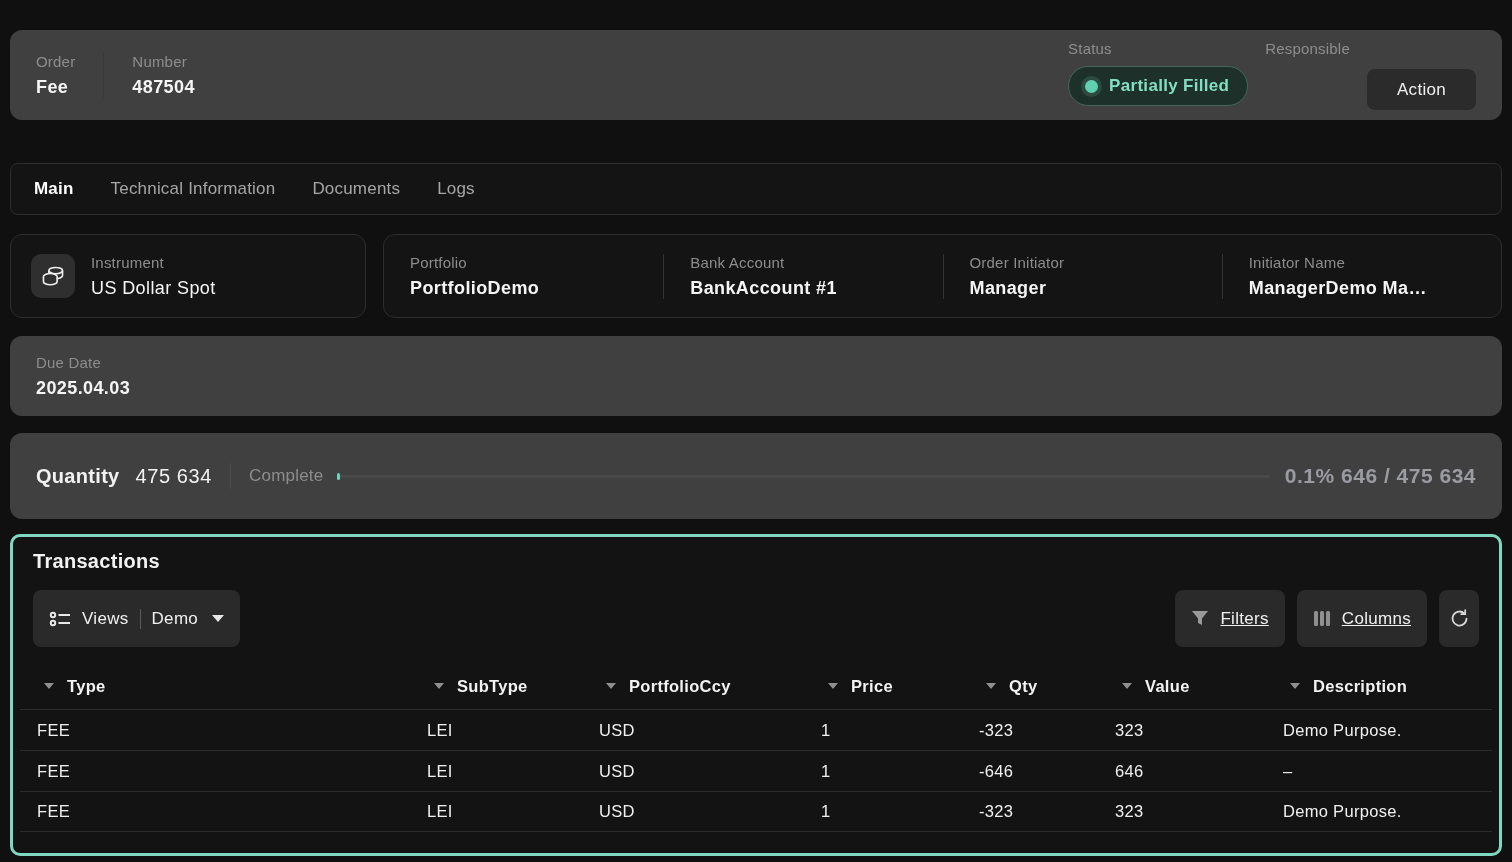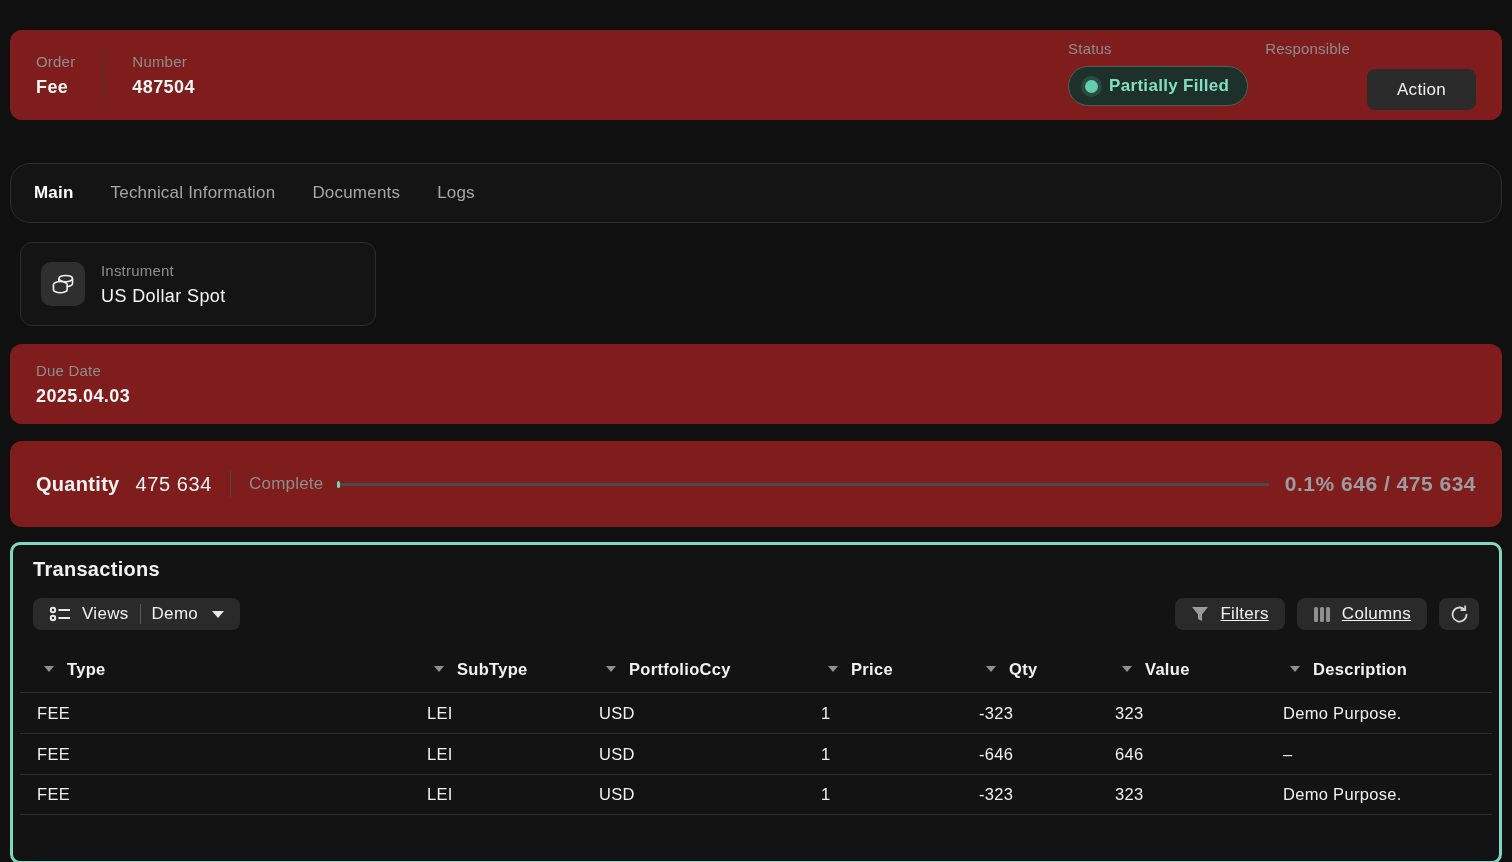--- a/index.html
+++ b/index.html
@@ -1,19 +1,19 @@
 <!DOCTYPE html>
 <html><head>
 <meta charset="utf-8">
 <style>
   * { margin:0; padding:0; box-sizing:border-box; }
   html,body { width:1512px; height:862px; background:#101010; overflow:hidden;
     font-family:"Liberation Sans", sans-serif; color:#f2f2f2; }
 
-  .card { background:#7f1d1d; border-radius:12px; margin:0 10px; }
+  .card { background:#404040; border-radius:12px; margin:0 10px; }
   .label { color:#8d8d8d; font-size:15px; letter-spacing:.2px; }
   .value { color:#f5f5f5; font-size:18px; font-weight:700; letter-spacing:.4px; margin-top:7px; }
 
   
   .header-card { margin-top:30px; height:90px; display:flex; align-items:center;
     justify-content:space-between; padding:0 26px 0 26px; }
   .header-left { display:flex; align-items:center; height:100%; }
   .field-block { padding-right:28px; }
   .vdivider { width:1px; height:46px; background:#3a3a3a; margin-right:28px; }
   .header-right { display:flex; align-items:flex-start; gap:17px; }
@@ -24,27 +24,27 @@
     box-shadow:0 0 0 4px #2c4a40; margin-left:4px; }
   .status-text { color:#82dfc2; font-weight:700; font-size:17px; letter-spacing:.3px; }
   .chip { display:flex; align-items:center; gap:16px; background:#2e2e2e; border-radius:8px;
     padding:0 16px; height:41px; font-size:17px; color:#f0f0f0; letter-spacing:.4px; }
   .icon-btn-inline { display:flex; align-items:center; cursor:pointer; }
   .action-btn { margin-top:29px; background:#2b2b2b; border:none; border-radius:8px;
     color:#f0f0f0; font-size:17px; padding:0 30px; height:41px; letter-spacing:.3px;
     font-family:inherit; cursor:pointer; }
 
   
-  .tabbar { margin:43px 10px 0; height:60px; background:#141414; border:1px solid #2d2d2d;
-    border-radius:20px; display:flex; align-items:center; padding:0 23px; gap:37px; }
+  .tabbar { margin:43px 10px 0; height:52px; background:#141414; border:1px solid #2d2d2d;
+    border-radius:8px; display:flex; align-items:center; padding:0 23px; gap:37px; }
   .tab { font-size:17px; color:#a6a6a6; cursor:pointer; letter-spacing:.2px; }
   .tab.active { color:#ffffff; font-weight:700; }
 
   
-  .info-row { margin:19px 20px 0; display:flex; gap:17px; height:84px; }
+  .info-row { margin:19px 10px 0; display:flex; gap:17px; height:84px; }
   .info-card { background:#141414; border:1px solid #2d2d2d; border-radius:12px; }
   .instrument-card { width:356px; display:flex; align-items:center; gap:16px; padding:0 20px; }
   .icon-box { width:44px; height:44px; border-radius:10px; background:#2f2f2f; flex:none;
     display:flex; align-items:center; justify-content:center; }
   .info-fields { flex:1; display:grid; grid-template-columns:1fr 1fr 1fr 1fr; align-items:center; }
   .info-cell { padding-left:26px; border-left:1px solid #333; min-width:0; }
   .info-cell:first-child { border-left:none; }
   .info-cell .value { white-space:nowrap; overflow:hidden; }
 
   
@@ -62,21 +62,21 @@
   .progress-track { flex:1; height:3px; background:#4a4a4a; }
   .progress-text { color:#9b9ca2; font-size:21px; font-weight:700; letter-spacing:.5px; }
 
   
   .tx-panel { margin:15px 10px 0; height:322px; background:#131313;
     border:3px solid #7fd8c0; border-radius:10px; padding:13px 7px 0; overflow:hidden; }
   .tx-title { font-size:20px; font-weight:700; letter-spacing:.3px; padding:0 13px; }
   .tx-toolbar { margin-top:17px; padding:0 13px; display:flex; align-items:center;
     justify-content:space-between; }
   .tool-btn { display:flex; align-items:center; gap:11px; background:#2a2a2a; border:none;
-    border-radius:8px; height:32px; padding:0 16px; color:#f0f0f0; font-size:17px;
+    border-radius:8px; height:57px; padding:0 16px; color:#f0f0f0; font-size:17px;
     font-family:inherit; letter-spacing:.3px; cursor:pointer; }
   .views-divider { width:1px; height:20px; background:#5a5a5a; }
   .caret-down { width:0; height:0; border-left:6px solid transparent;
     border-right:6px solid transparent; border-top:7px solid #e8e8e8; margin-left:3px; }
   .toolbar-right { display:flex; gap:12px;text-decoration:underline; }
   .refresh-btn { width:40px; padding:0; justify-content:center; }
 
   .tx-table { margin-top:16px; }
   .tr { display:grid; grid-template-columns:390px 172px 222px 158px 136px 168px 1fr;
     align-items:center; }
@@ -137,20 +137,38 @@
           <ellipse cx="14.5" cy="7" rx="6.3" ry="2.9"></ellipse>
           <path d="M8.2 7 v4.6 c0 1.6 2.82 2.9 6.3 2.9 s6.3 -1.3 6.3 -2.9 V7"></path>
           <ellipse cx="9.5" cy="12.6" rx="6.3" ry="2.9" fill="#2f2f2f"></ellipse>
           <path d="M3.2 12.6 v4.6 c0 1.6 2.82 2.9 6.3 2.9 s6.3 -1.3 6.3 -2.9 v-4.6" fill="#2f2f2f"></path>
         </g>
       </svg>
     </div>
     <div style="min-width:0;">
       <div class="label">Instrument</div>
       <div class="value" style="font-weight:400;">US Dollar Spot</div>
+    </div>
+  </div>
+  <div class="info-card info-fields" style="flex:1;">
+    <div class="info-cell">
+      <div class="label">Portfolio</div>
+      <div class="value">PortfolioDemo</div>
+    </div>
+    <div class="info-cell">
+      <div class="label">Bank Account</div>
+      <div class="value">BankAccount #1</div>
+    </div>
+    <div class="info-cell">
+      <div class="label">Order Initiator</div>
+      <div class="value">Manager</div>
+    </div>
+    <div class="info-cell">
+      <div class="label">Initiator Name</div>
+      <div class="value">ManagerDemo Ma…</div>
     </div>
   </div>
 </div>
 
 <div class="card due-card">
   <div class="label">Due Date</div>
   <div class="value">2025.04.03</div>
 </div>
 
 <div class="card qty-card">

